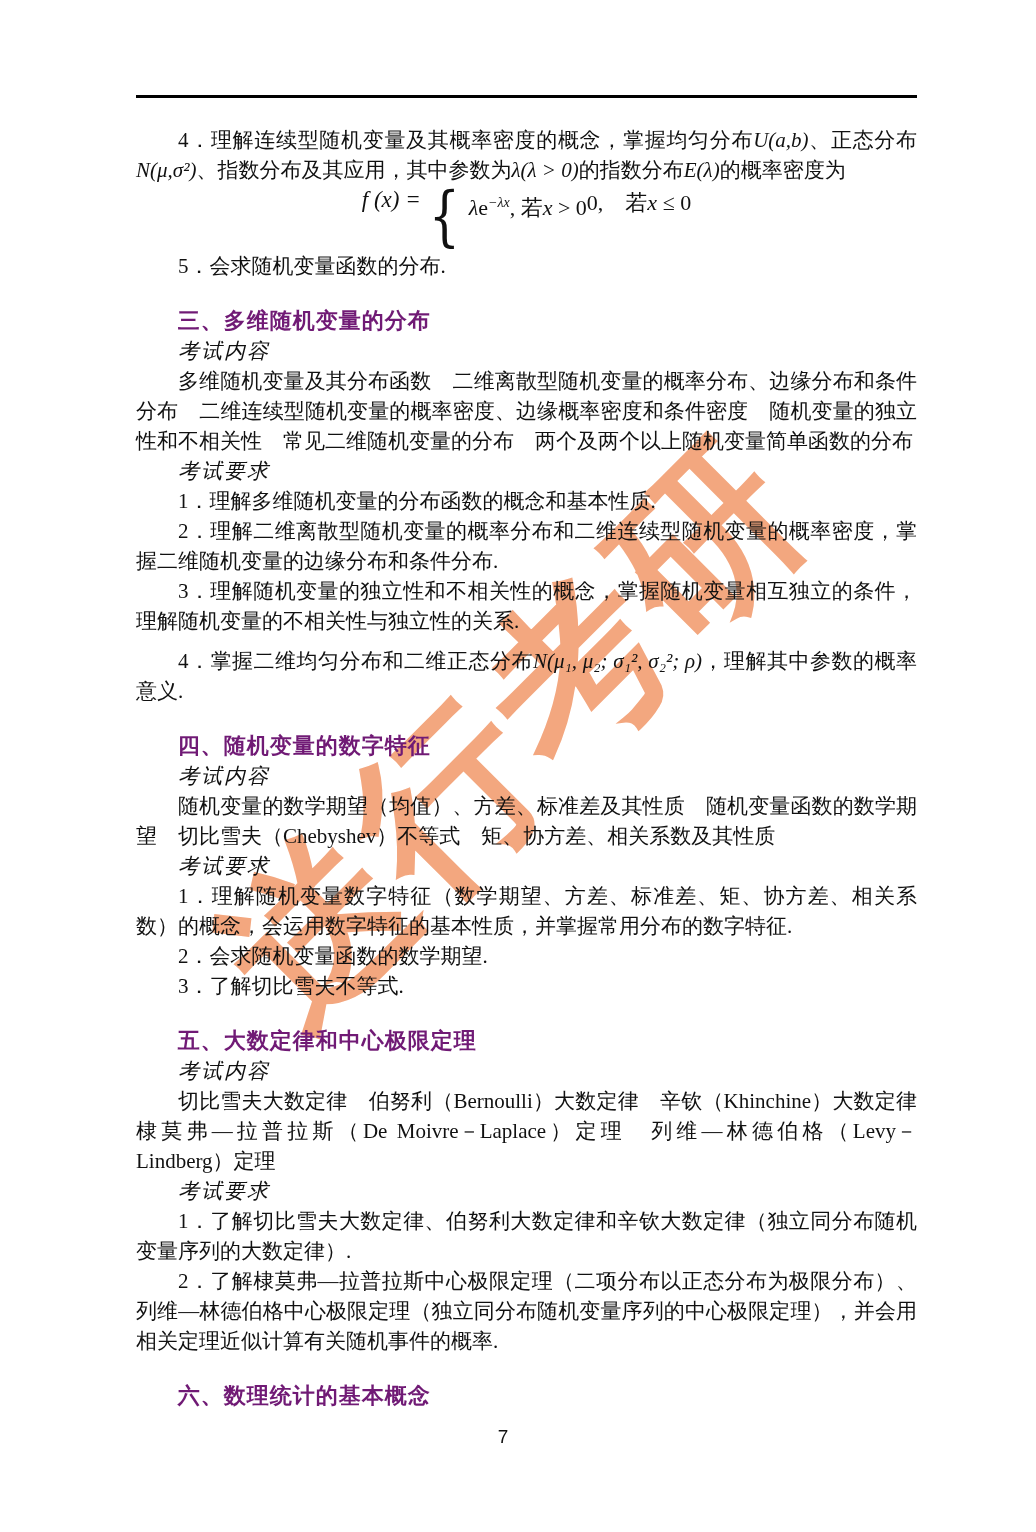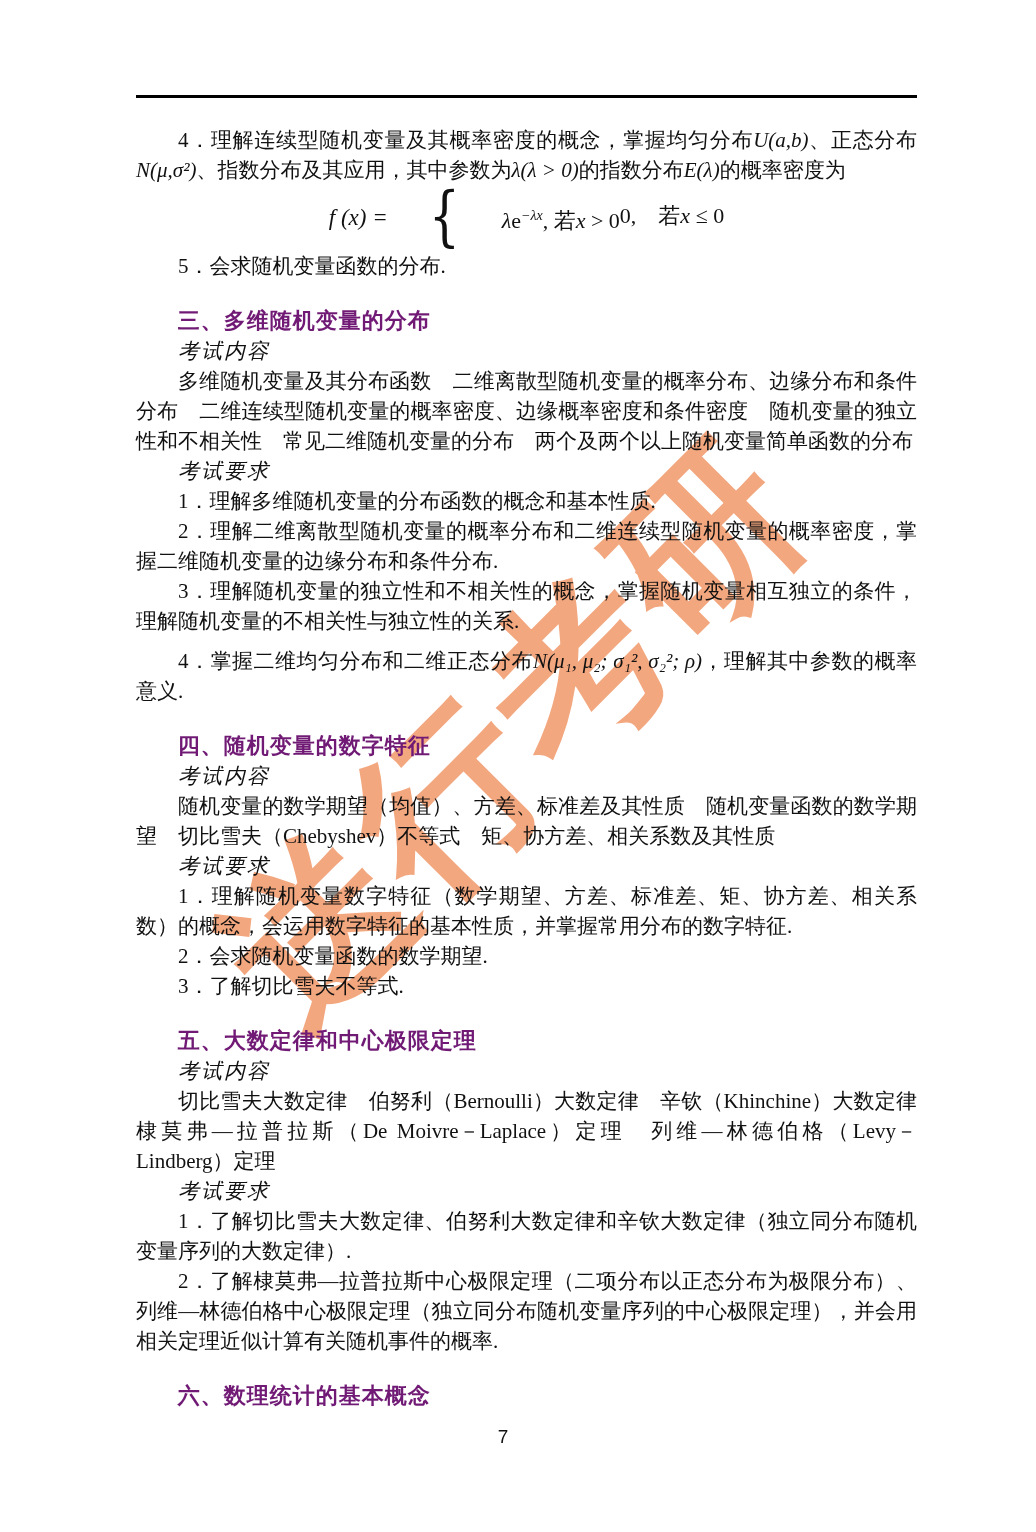--- a/index.html
+++ b/index.html
@@ -51,23 +51,22 @@
     text-indent:1.9em;
     font-family:"Liberation Sans", sans-serif;
     letter-spacing:1px;
     color:#701a75;
   }
   .math { font-style:italic; }
   sup.math { font-size:14px; font-style:italic; }
   .formula {
     display:flex;
     justify-content:center;
-    align-items:center;
+    align-items:flex-start;
     margin:2px 0 2px 0;
-    gap:33px;
   }
   .f-lhs { font-size:23px; margin-right:5px; }
   .f-brace {
     font-size:58px;
     line-height:58px;
     font-weight:400;
     margin:0 6px 4px 0;
     transform:scaleY(1.12) scaleX(0.85);
     font-family:"DejaVu Serif", serif;
   }

